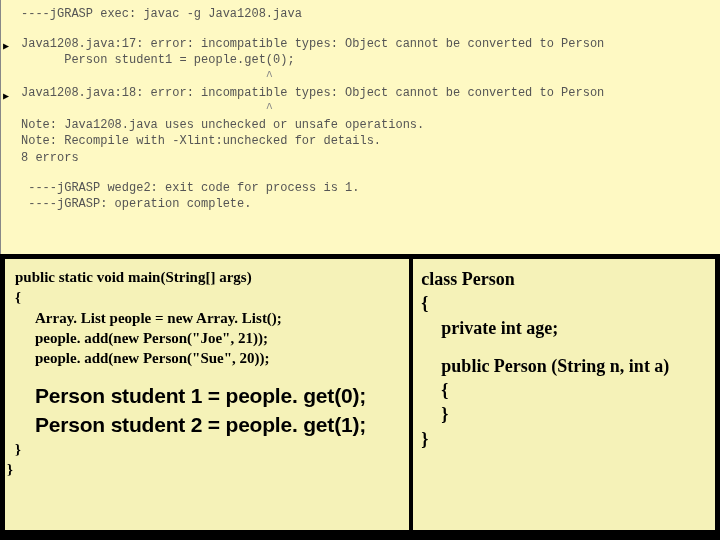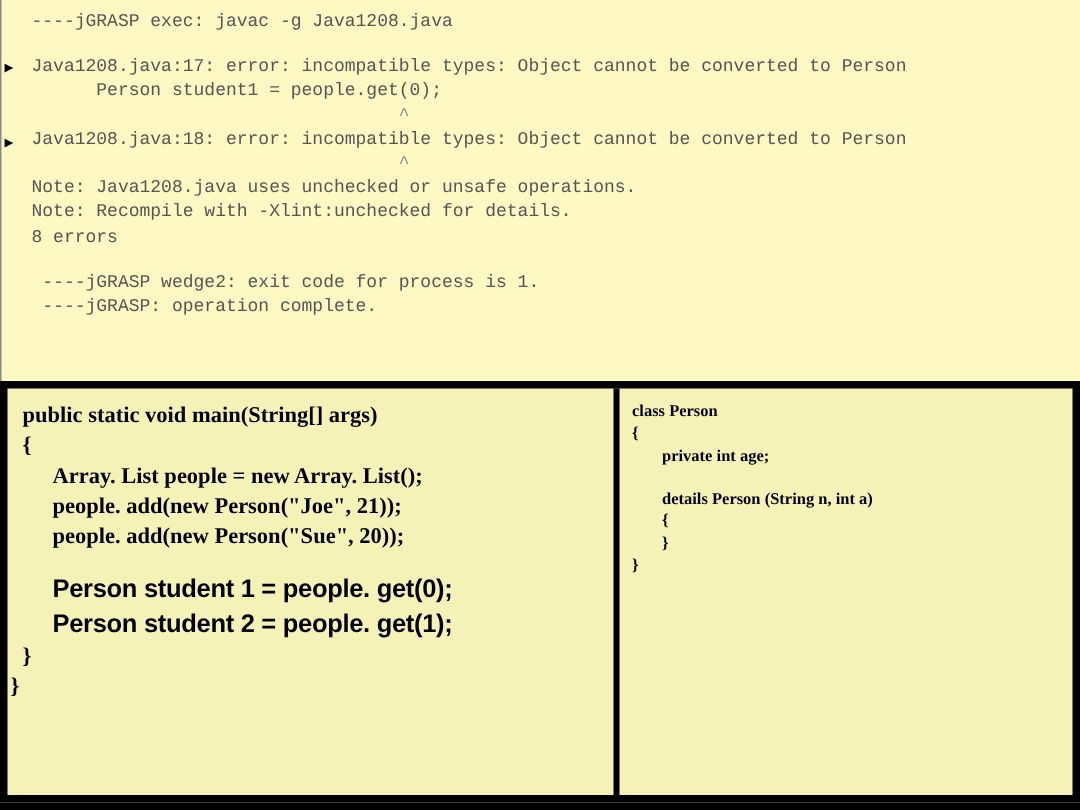--- a/index.html
+++ b/index.html
@@ -40,31 +40,31 @@
   .left-code {
     flex: 1.35;
     padding: 8px 6px 8px 10px;
     border-right: 4px solid #000;
     font-size: 15px;
     line-height: 1.35;
   }
   .right-code {
     flex: 1;
     padding: 8px 6px 8px 8px;
-    font-size: 11px;
+    font-size: 18px;
     line-height: 1.35;
     font-family: Liberation Serif, serif;
   }
   .kw { font-weight: bold; }
   .ind1 { padding-left: 20px; display: block; }
   .ind2 { padding-left: 40px; display: block; }
   .emph {
     font-family: Arial, Helvetica, sans-serif;
     font-weight: 900;
-    font-size: 17px;
+    font-size: 21px;
     display: block;
     padding-left: 20px;
     letter-spacing: -0.2px;
   }
   .spacer { height: 14px; }
 </style>
 </head>
 <body>
 
 <div class="console">
@@ -96,18 +96,18 @@
     <span class="emph">Person student 1 = people. get(0);</span>
     <span class="emph">Person student 2 = people. get(1);</span>
     <span class="kw" style="display:block">}</span>
     <span class="kw" style="display:block;margin-left:-8px">}</span>
   </div>
   <div class="right-code">
     <span class="kw">class Person</span><br>
     <span class="kw">{</span><br>
     <span class="kw ind1">private int age;</span>
     <div class="spacer"></div>
-    <span class="kw ind1">details Person (String n, int a)</span>
+    <span class="kw ind1">public Person (String n, int a)</span>
     <span class="kw ind1">{</span>
     <span class="kw ind1">}</span>
     <span class="kw" style="display:block">}</span>
   </div>
 </div>
 
 </body></html>

